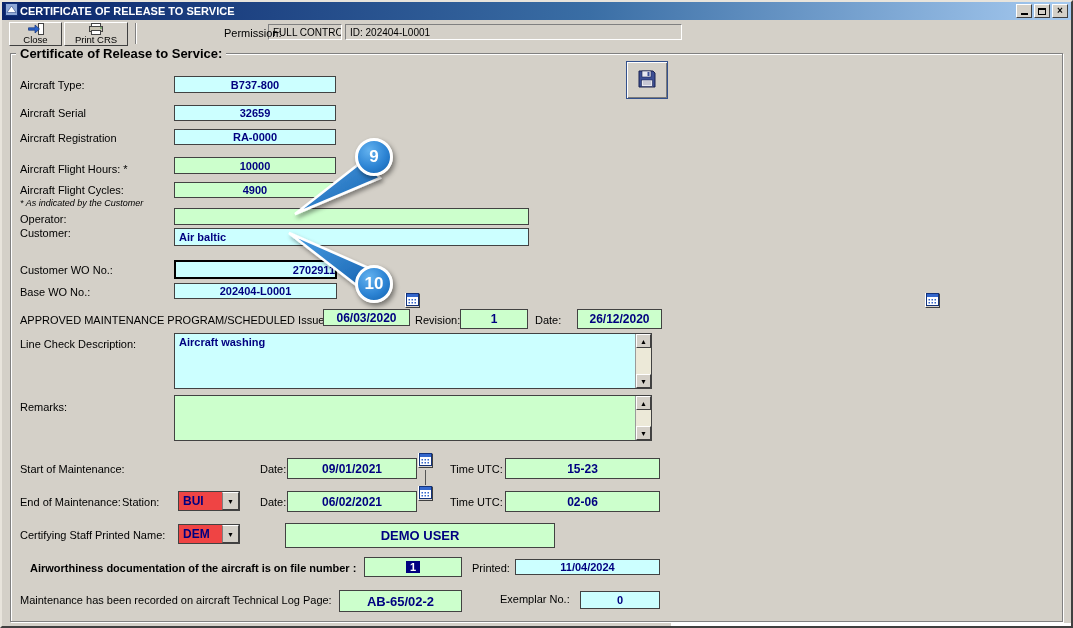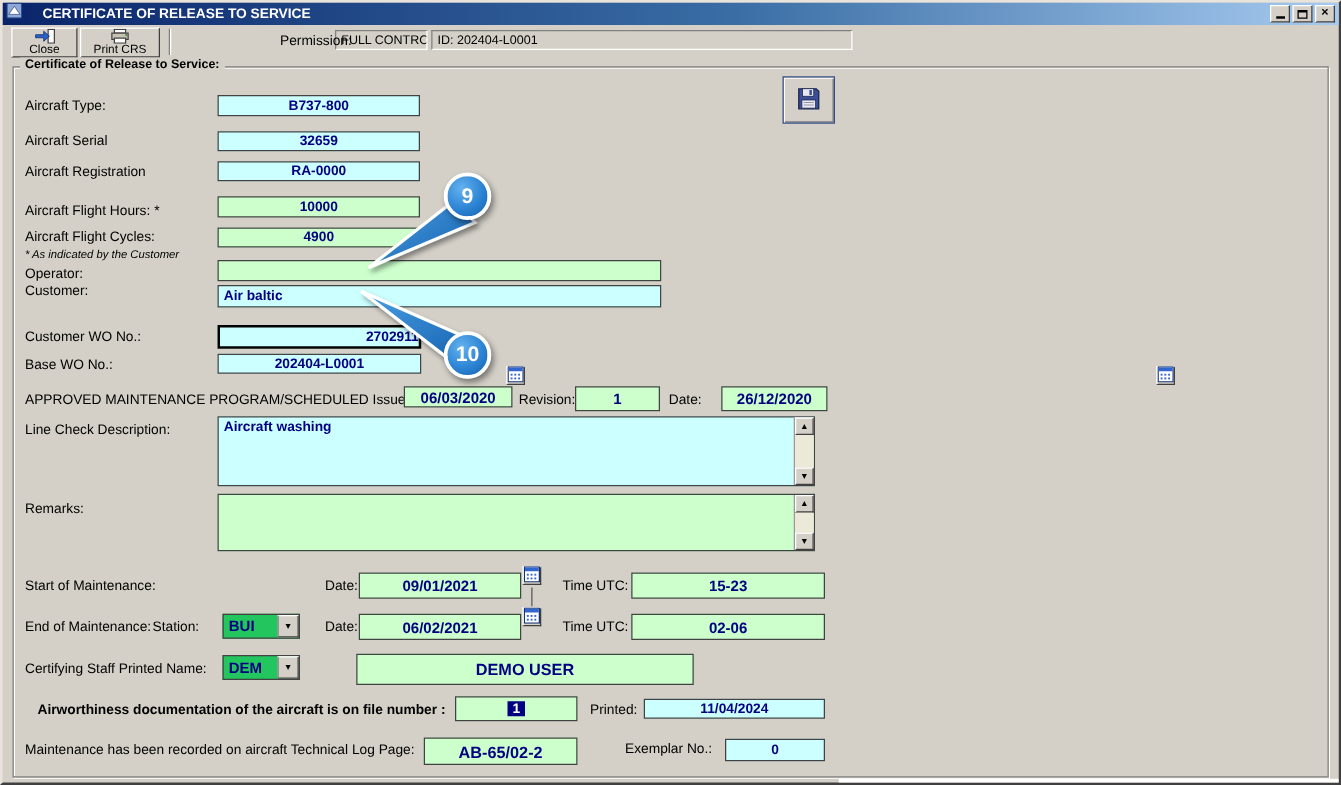--- a/index.html
+++ b/index.html
@@ -8,21 +8,21 @@
   .win {
     position: relative; width: 1073px; height: 628px;
     background: #d4d0c8; overflow: hidden;
     border: 2px solid; border-color: #e8e4dc #404040 #404040 #e8e4dc;
   }
 
   
   .titlebar {
     position: absolute; left: 0; top: 0; right: 0; height: 18px;
     background: linear-gradient(90deg, #0a246a 0%, #3a6ea5 55%, #a6caf0 100%);
-    display: flex; align-items: center; padding: 0 3px; gap: 16px;
+    display: flex; align-items: center; padding: 0 3px; gap: 2px;
   }
   .title-text { color: #fff; font-weight: bold; font-size: 11px; flex: 1; white-space: nowrap; overflow: hidden; }
   .win-controls { display: flex; gap: 2px; }
   .win-btn {
     width: 16px; height: 14px; background: #d4d0c8;
     border: 1px solid; border-color: #fff #404040 #404040 #fff;
     display: flex; align-items: center; justify-content: center;
     font-size: 10px; font-weight: bold; color: #000; padding: 0; cursor: default;
     font-family: "Liberation Sans", sans-serif;
   }
@@ -48,21 +48,21 @@
   }
 
   
   .groupbox {
     position: absolute; left: 8px; top: 51px; width: 1053px; height: 569px;
     border: 1px solid #808080;
     box-shadow: inset 1px 1px 0 #ffffff, 1px 1px 0 #ffffff;
   }
   .gb-legend {
     position: absolute; background: #d4d0c8; padding: 0 4px;
-    font-size: 10px; font-weight: bold; color: #000; z-index: 5;
+    font-size: 13px; font-weight: bold; color: #000; z-index: 5;
   }
 
   
   .lbl { position: absolute; font-size: 11px; color: #000; white-space: nowrap; z-index: 4; }
   .note { font-size: 9px; font-style: italic; }
   .fld {
     position: absolute; border: 1px solid #424242; background: #ccffff;
     color: #000080; font-weight: bold; font-size: 11px;
     display: flex; align-items: center; justify-content: center;
     overflow: hidden; white-space: nowrap; z-index: 4;
@@ -84,21 +84,21 @@
   .vscroll { position: absolute; top: 0; right: 0; bottom: 0; width: 16px; background: #ece9d8; border-left: 1px solid #9a9a9a; }
   .sbtn {
     position: absolute; left: 0; width: 15px; height: 14px; background: #d4d0c8;
     border: 1px solid; border-color: #fff #404040 #404040 #fff;
     display: flex; align-items: center; justify-content: center;
     font-size: 7px; color: #000; line-height: 7px;
   }
   .sbtn.up { top: 0; } .sbtn.down { bottom: 0; }
 
   
-  .combo { position: absolute; height: 20px; border: 1px solid #424242; background: #22c55e; display: flex; z-index: 4; }
+  .combo { position: absolute; height: 20px; border: 1px solid #424242; background: #ef4444; display: flex; z-index: 4; }
   .combo .val { flex: 1; font-size: 12px; font-weight: bold; color: #000080; padding: 2px 0 0 4px; overflow: hidden; }
   .combo .cbtn {
     width: 17px; background: #d4d0c8; border: 1px solid; border-color: #fff #404040 #404040 #808080;
     display: flex; align-items: center; justify-content: center; font-size: 7px; color: #000;
   }
 
   
   .calbtn {
     position: absolute; width: 15px; height: 15px; background: #d4d0c8;
     border: 1px solid; border-color: #fff #404040 #404040 #fff;

